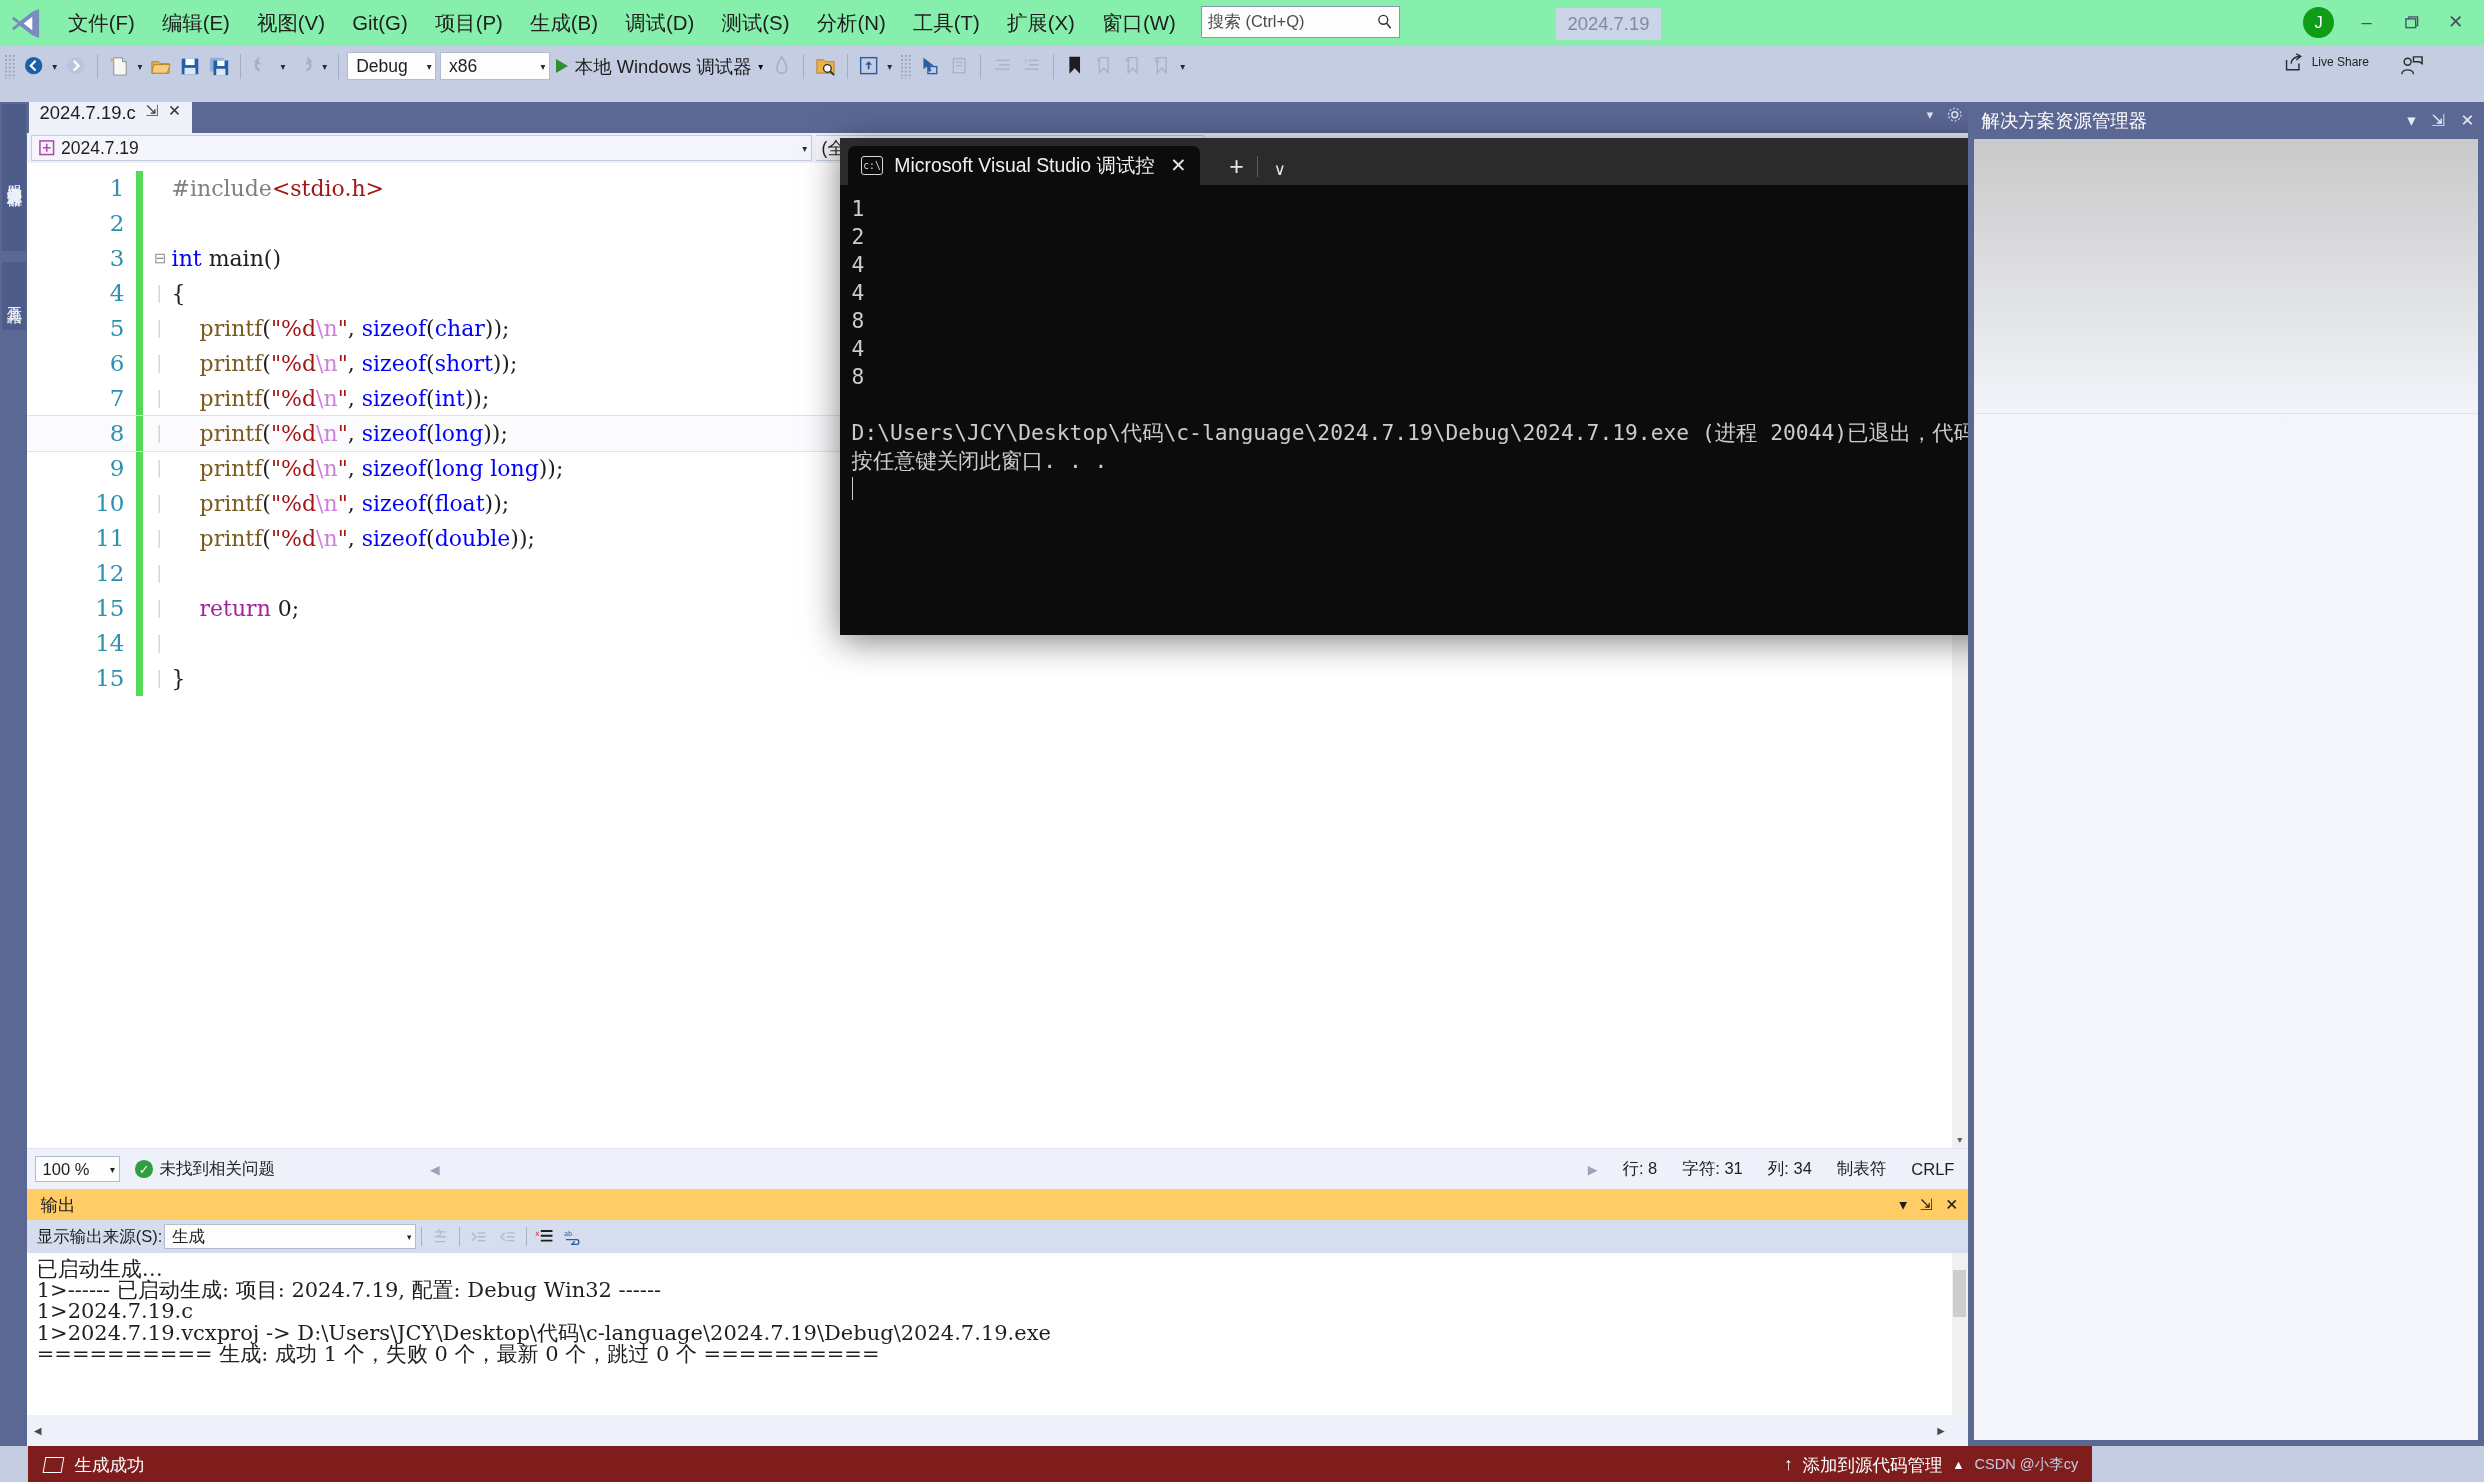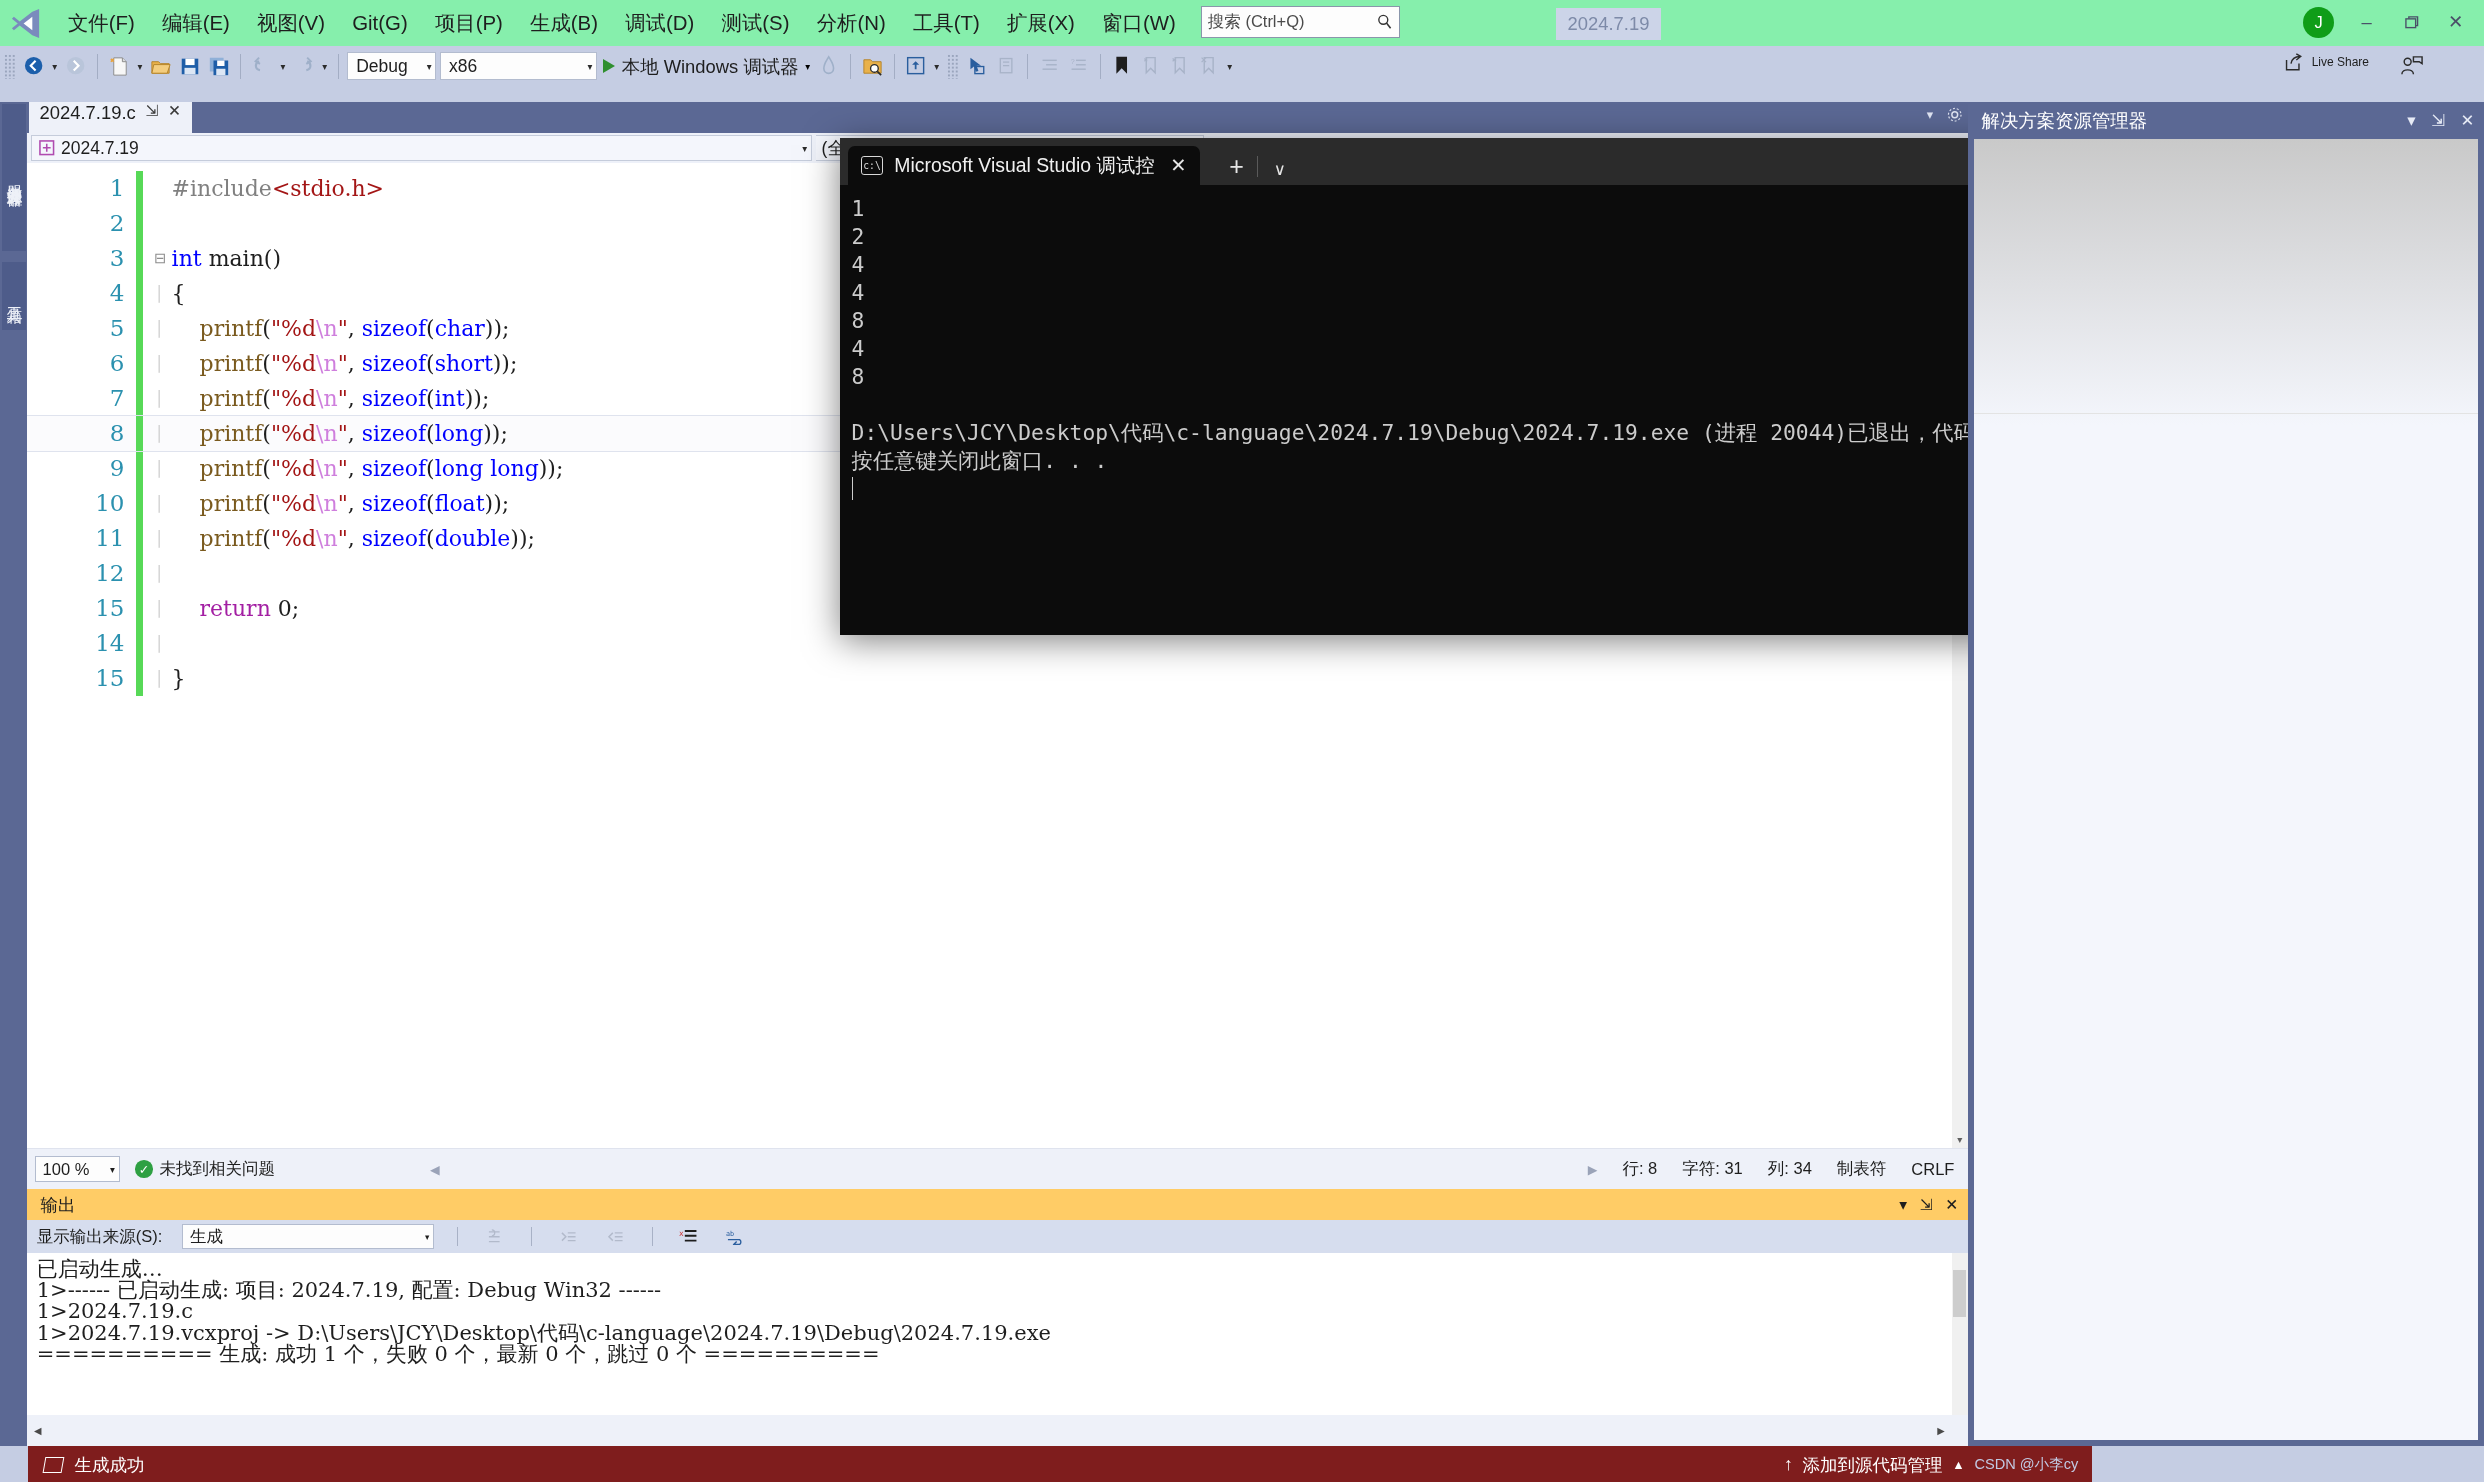--- a/index.html
+++ b/index.html
@@ -223,21 +223,21 @@
   }
   .out-title {
     position:absolute; left:0; top:0; width:100%; height: 31px;
     background: #ffcc66; display:flex; align-items:center; padding-left: 13.6px;
   }
   .out-title .ot { font-size: 17.5px; color: #1e1e1e; }
   .out-title-right { margin-left:auto; display:flex; align-items:center; gap: 12.6px; padding-right: 9.7px;
     font-size: 15.5px; color: #1e1e1e; }
   .out-toolbar {
     position:absolute; left:0; top:31px; width:100%; height: 33px;
-    background: #d6ddee; display:flex; align-items:center; padding-left: 9.7px; gap: 20px;
+    background: #d6ddee; display:flex; align-items:center; padding-left: 9.7px; gap: 2px;
   }
   .out-lbl { font-size: 16.5px; color:#1e1e1e; white-space:nowrap; }
   .out-combo {
     width: 252px; height: 25px; background:#fdfdfd; border:1px solid #b3bccf;
     display:flex;align-items:center;padding: 0 3.9px 0 6.8px; font-size: 16.5px; color:#1e1e1e;
   }
   .out-combo .oa { margin-left:auto; font-size:8.7px; }
   .out-sep { width:1px;height:19.4px;background:#a8b1c6; margin: 0 2.9px; }
   .out-tbtn { width:27px;height:25px;display:flex;align-items:center;justify-content:center; }
   .out-body {
@@ -391,21 +391,21 @@
           <path d="M16 3 L20 7 L15 10" fill="none" stroke="#9fb0c9" stroke-width="2.2"></path>
         </svg>
     </div>
     <div class="tb-arrow">▾</div>
     <div class="tb-sep"></div>
 
     <div class="combo" style="width:89px;">
       <span class="cval">Debug</span>
       <span class="carr">▾</span>
     </div>
-    <div class="combo" style="width:157px;">
+    <div class="combo" style="width:110px;">
       <span class="cval">x86</span>
       <span class="carr">▾</span>
     </div>
 
     <div class="run-btn">
       <div class="run-tri"></div>
       <span class="run-lbl">本地 Windows 调试器</span>
       <span class="carr" style="font-size:9.7px;">▾</span>
     </div>
     <div class="tb-btn">

